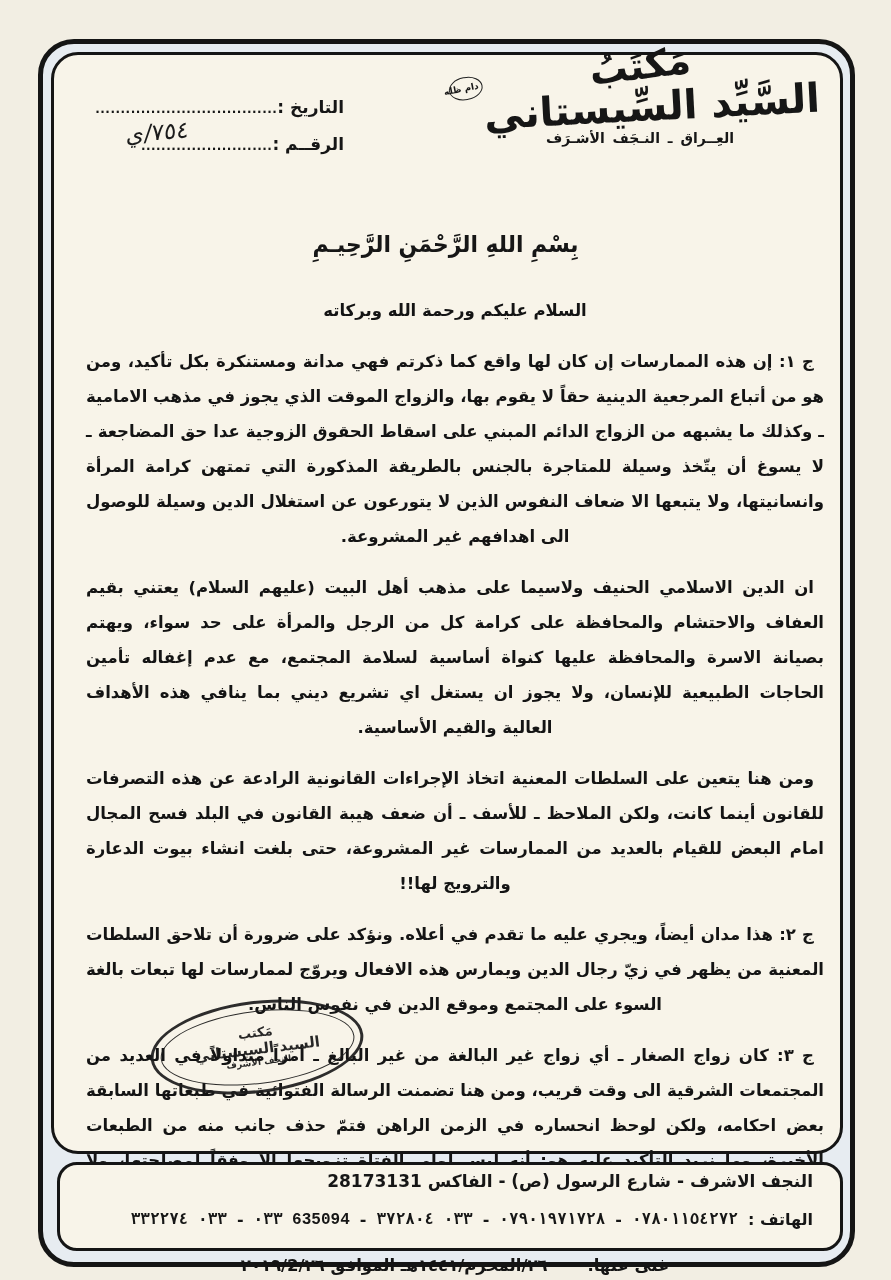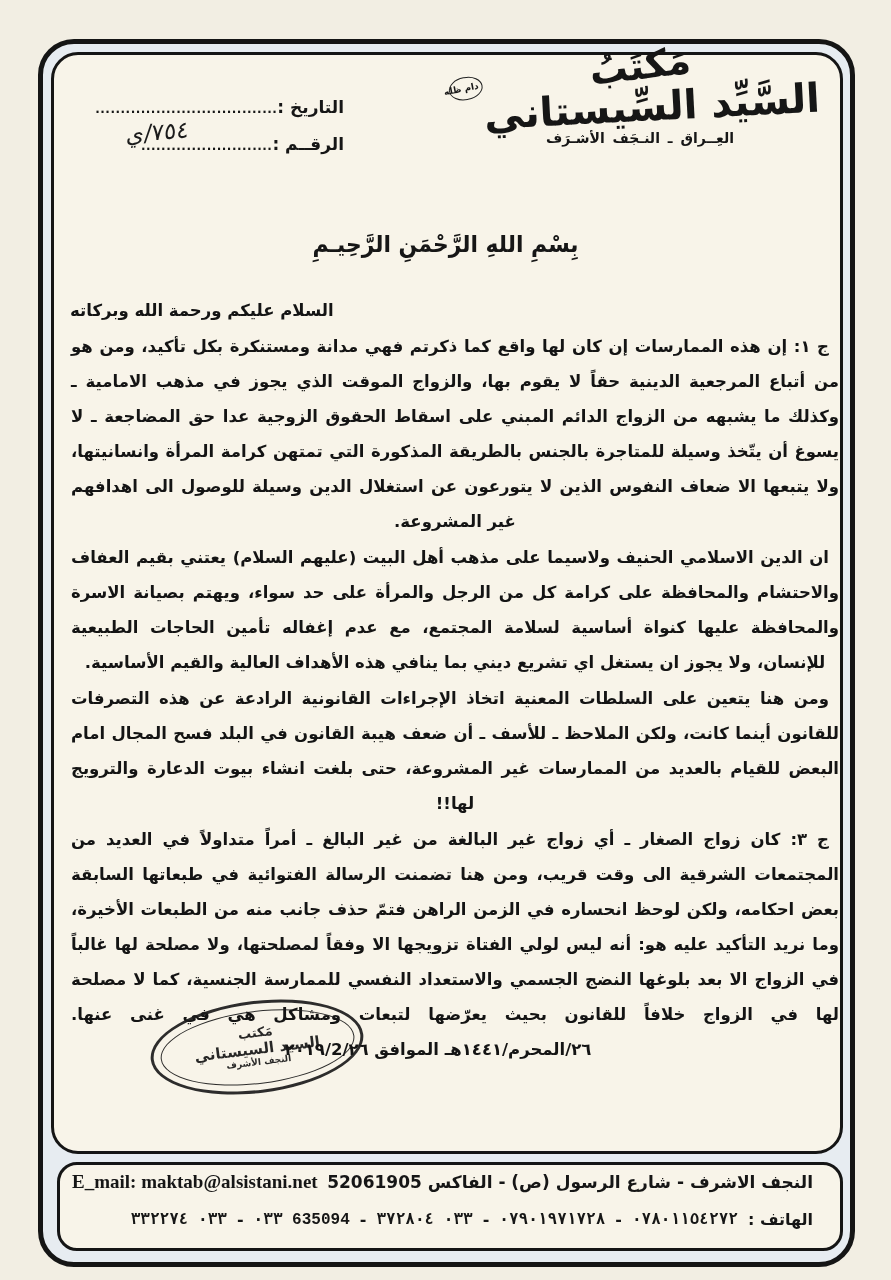--- a/index.html
+++ b/index.html
@@ -69,22 +69,22 @@
   .bismillah{
     position:absolute;top:231px;left:0;width:100%;text-align:center;
     font-size:23px;font-weight:bold;transform:scaleX(.95);
     direction:rtl;
   }
   .content{
     position:absolute;right:51px;left:70px;top:293px;
     direction:rtl;text-align:justify;
     font-size:16.5px;font-weight:bold;line-height:35px;color:#141414;
   }
-  .salam{text-align:left;}
-  .content p{margin:1px;text-indent:10px;text-align:justify;text-align-last:center;}
+  .salam{text-align:center;}
+  .content p{margin:16px;text-indent:10px;text-align:justify;text-align-last:center;}
   .inline-date{margin-right:34px;white-space:nowrap;}
 
   
   .stamp{
     position:absolute;left:150px;top:1001px;width:214px;height:92px;
     transform:rotate(-7deg);opacity:.92;
   }
   .stamp-outer{
     width:100%;height:100%;border:3px solid #1c1c1c;border-radius:50%;
     box-sizing:border-box;display:flex;align-items:center;justify-content:center;
@@ -145,40 +145,40 @@
     </div>
   </div>
 
   <div class="bismillah">بِسْمِ اللهِ الرَّحْمَنِ الرَّحِيـمِ</div>
 
   <div class="content">
     <div class="salam">السلام عليكم ورحمة الله وبركاته</div>
     <p>ج ١: إن هذه الممارسات إن كان لها واقع كما ذكرتم فهي مدانة ومستنكرة بكل تأكيد، ومن هو من أتباع المرجعية الدينية حقاً لا يقوم بها، والزواج الموقت الذي يجوز في مذهب الامامية ـ وكذلك ما يشبهه من الزواج الدائم المبني على اسقاط الحقوق الزوجية عدا حق المضاجعة ـ لا يسوغ أن يتّخذ وسيلة للمتاجرة بالجنس بالطريقة المذكورة التي تمتهن كرامة المرأة وانسانيتها، ولا يتبعها الا ضعاف النفوس الذين لا يتورعون عن استغلال الدين وسيلة للوصول الى اهدافهم غير المشروعة.</p>
     <p>ان الدين الاسلامي الحنيف ولاسيما على مذهب أهل البيت (عليهم السلام) يعتني بقيم العفاف والاحتشام والمحافظة على كرامة كل من الرجل والمرأة على حد سواء، ويهتم بصيانة الاسرة والمحافظة عليها كنواة أساسية لسلامة المجتمع، مع عدم إغفاله تأمين الحاجات الطبيعية للإنسان، ولا يجوز ان يستغل اي تشريع ديني بما ينافي هذه الأهداف العالية والقيم الأساسية.</p>
     <p>ومن هنا يتعين على السلطات المعنية اتخاذ الإجراءات القانونية الرادعة عن هذه التصرفات للقانون أينما كانت، ولكن الملاحظ ـ للأسف ـ أن ضعف هيبة القانون في البلد فسح المجال امام البعض للقيام بالعديد من الممارسات غير المشروعة، حتى بلغت انشاء بيوت الدعارة والترويج لها!!</p>
+    <p>ج ٢: هذا مدان أيضاً، ويجري عليه ما تقدم في أعلاه. ونؤكد على ضرورة أن تلاحق السلطات المعنية من يظهر في زيّ رجال الدين ويمارس هذه الافعال ويروّج لممارسات لها تبعات بالغة السوء على المجتمع وموقع الدين في نفوس الناس.</p>
     <p>
       <span>ج ٣: كان زواج الصغار ـ أي زواج غير البالغة من غير البالغ ـ أمراً متداولاً في العديد من المجتمعات الشرقية الى وقت قريب، ومن هنا تضمنت الرسالة الفتوائية في طبعاتها السابقة بعض احكامه، ولكن لوحظ انحساره في الزمن الراهن فتمّ حذف جانب منه من الطبعات الأخيرة، وما نريد التأكيد عليه هو: أنه ليس لولي الفتاة تزويجها الا وفقاً لمصلحتها، ولا مصلحة لها غالباً في الزواج الا بعد بلوغها النضج الجسمي والاستعداد النفسي للممارسة الجنسية، كما لا مصلحة لها في الزواج خلافاً للقانون بحيث يعرّضها لتبعات ومشاكل هي في غنى عنها.</span>
       <span class="inline-date">٢٦/المحرم/١٤٤١هـ الموافق ٢٠١٩/2/٢٦</span>
     </p>
   </div>
 
   <div class="stamp">
     <div class="stamp-outer">
       <div class="stamp-inner">
         <div class="stamp-l1">مَكتب</div>
         <div class="stamp-l2">السيد السيستاني</div>
         <div class="stamp-l3">النجف الأشرف</div>
       </div>
     </div>
   </div>
 
   <div class="footer-box"></div>
   <div class="footer-row1">
-    <span class="footer-address">النجف الاشرف - شارع الرسول (ص) - الفاكس 52061905</span>
-    <span class="footer-email">E_mail: maktab@alsistani.net</span>
+    <span class="footer-address">النجف الاشرف - شارع الرسول (ص) - الفاكس 28173131</span>
   </div>
   <div class="footer-row2">
     <span>الهاتف :</span>
     <span class="footer-phone">٠٧٨٠١١٥٤٢٧٢</span>
     <span class="dash">-</span>
     <span class="footer-phone">٠٧٩٠١٩٧١٧٢٨</span>
     <span class="dash">-</span>
     <span class="footer-phone">٠٣٣ ٣٧٢٨٠٤</span>
     <span class="dash">-</span>
     <span class="footer-phone">٠٣٣ 635094</span>

